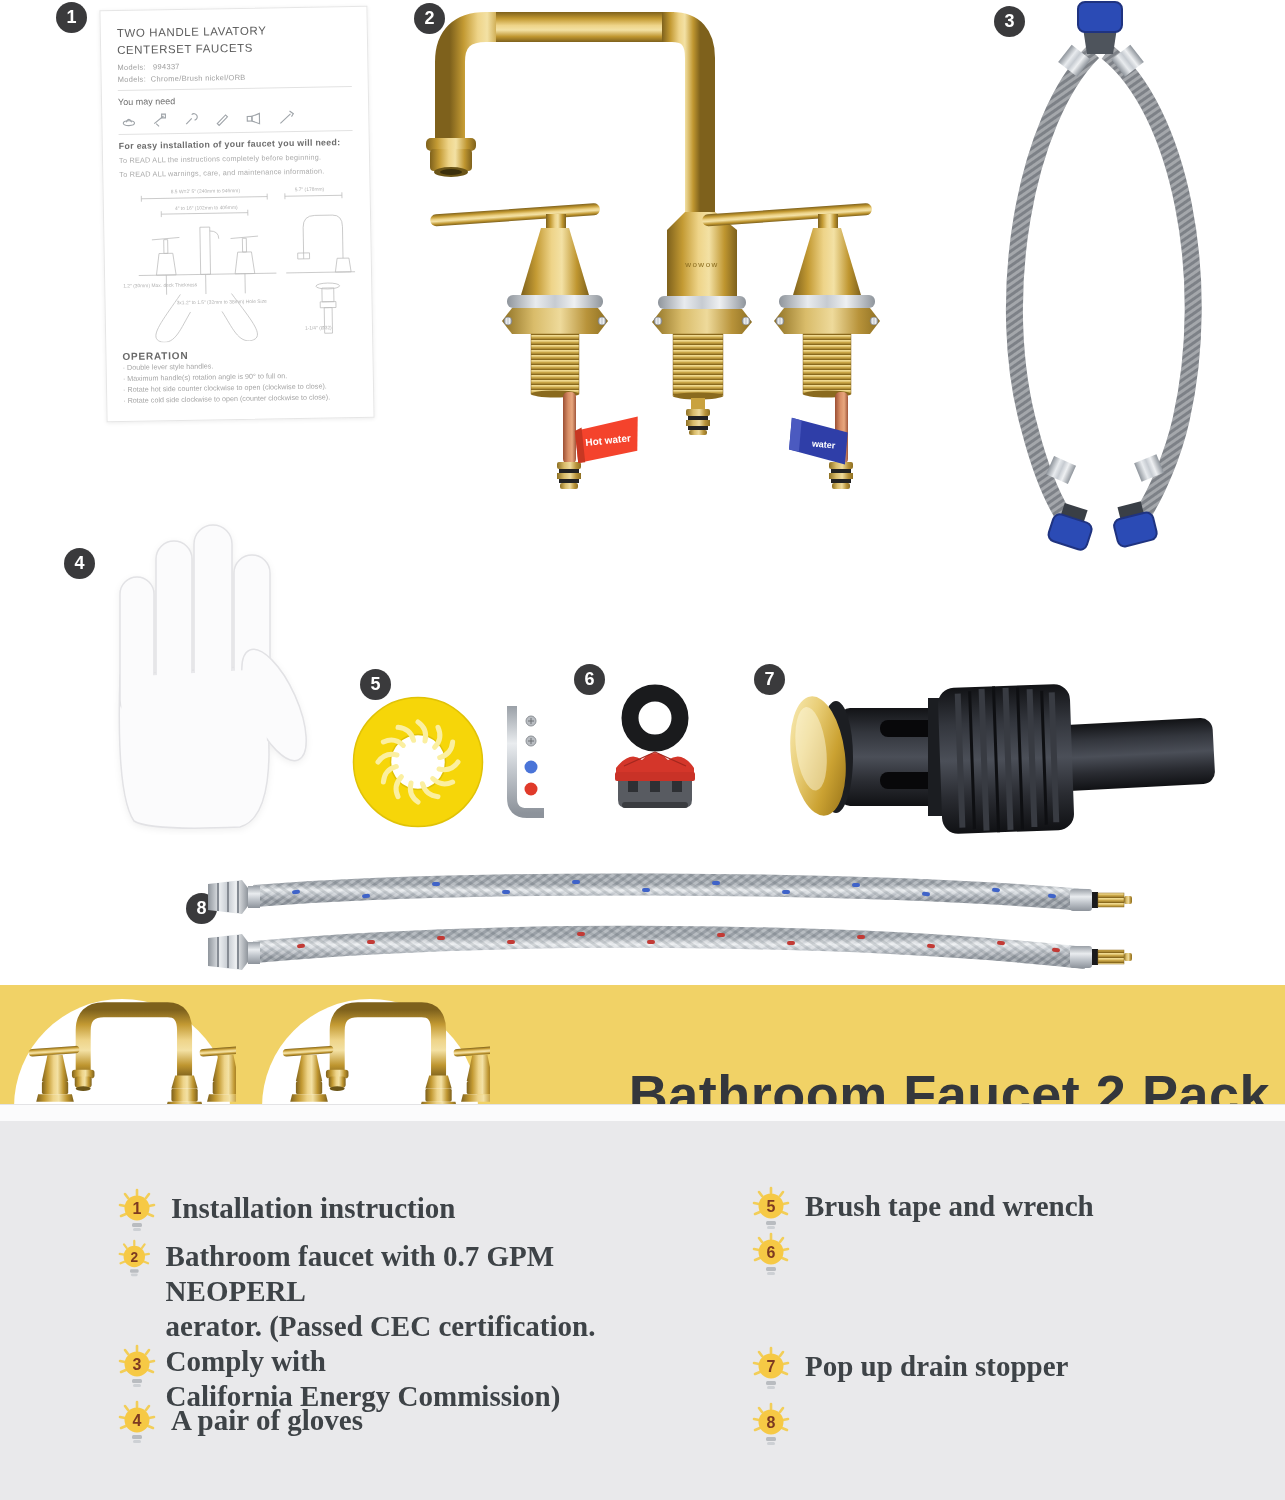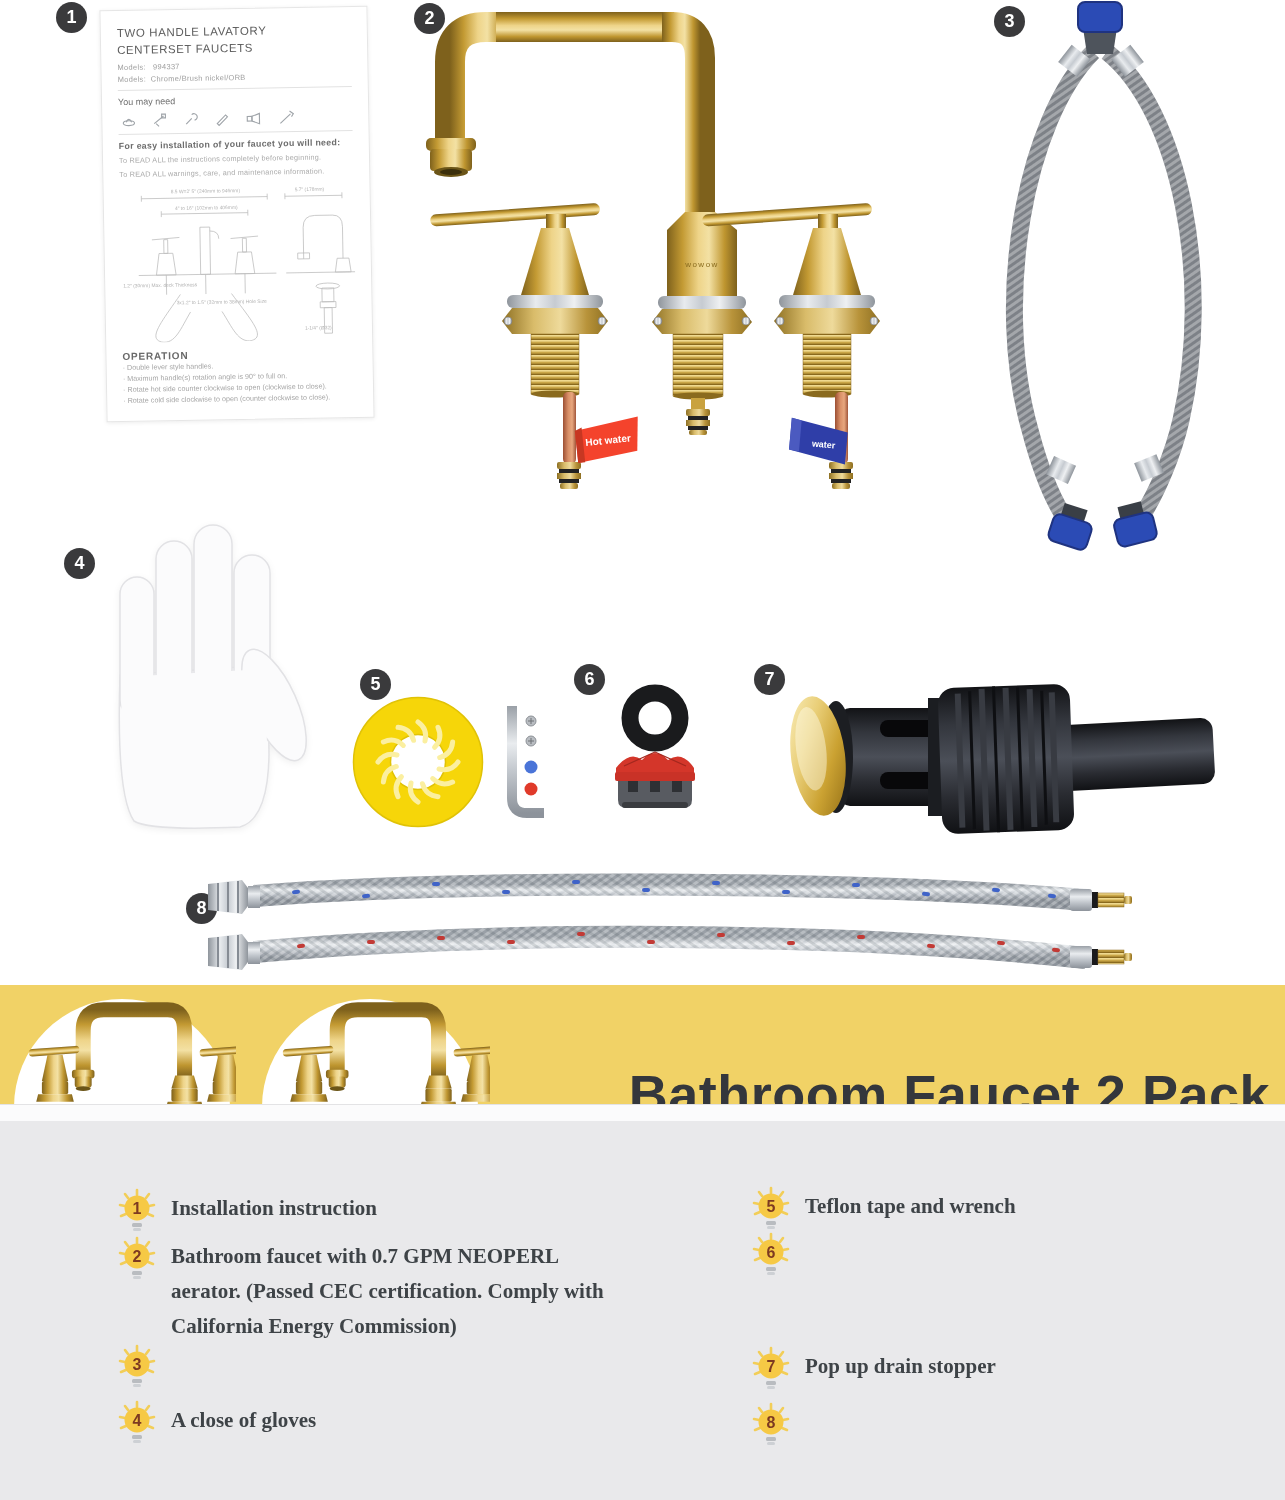--- a/index.html
+++ b/index.html
@@ -29,21 +29,21 @@
   
   .banner{left:0;top:985px;width:1285px;height:121px;background:#F1D266;overflow:hidden;}
   .dome{position:absolute;background:#fff;border-radius:50%;}
   .banner-title{position:absolute;left:520px;width:750px;top:1015px;text-align:right;
     font-size:54px;font-weight:700;letter-spacing:.5px;color:#34373C;margin-top:48px;}
   .counter-strip{left:0;top:1104px;width:1285px;height:17px;background:#FBFBFC;border-top:1px solid #E3E3E5;}
 
   
   .legend-bg{left:0;top:1121px;width:1285px;height:379px;background:#E9E9EB;}
   .legend-item{position:absolute;display:flex;align-items:flex-start;gap:15px;}
-  .legend-text{font-family:"Liberation Serif",serif;font-weight:700;font-size:21px;line-height:35px;
+  .legend-text{font-family:"Liberation Serif",serif;font-weight:700;font-size:29px;line-height:35px;
     color:#3E4347;white-space:pre-line;padding-top:3px;}
 </style>
 </head>
 <body>
 
 <div id="canvas">
 
 <svg class="abs" style="width:0;height:0" aria-hidden="true">
   <defs>
     <linearGradient id="gV" x1="0" y1="0" x2="0" y2="1">
@@ -580,40 +580,40 @@
           <line x1="2" y1="17" x2="7" y2="18"></line>
           <line x1="36" y1="17" x2="31" y2="18"></line>
           <line x1="3" y1="28" x2="8" y2="26"></line>
           <line x1="35" y1="28" x2="30" y2="26"></line>
         </g>
     <circle cx="19" cy="20" r="12.5" fill="#F6C945"></circle>
     <text x="19" y="26" text-anchor="middle" font-size="16" font-weight="bold" fill="#7D3A21">4</text>
     <rect x="14" y="35" width="10" height="4" rx="1.5" fill="#B9BCC0"></rect>
         <rect x="15" y="40" width="8" height="3" rx="1.5" fill="#CDD0D4"></rect>
   </svg>
-  <div class="legend-text">A close of gloves</div>
+  <div class="legend-text">A pair of gloves</div>
 </div>
 
 <div class="legend-item" style="left:752px;top:1186px;width:520px">
   <svg width="38" height="46" viewBox="0 0 38 46">
     <g stroke="#F2CE58" stroke-width="2.6" stroke-linecap="round">
           <line x1="19" y1="2" x2="19" y2="7"></line>
           <line x1="7" y1="6" x2="10" y2="10"></line>
           <line x1="31" y1="6" x2="28" y2="10"></line>
           <line x1="2" y1="17" x2="7" y2="18"></line>
           <line x1="36" y1="17" x2="31" y2="18"></line>
           <line x1="3" y1="28" x2="8" y2="26"></line>
           <line x1="35" y1="28" x2="30" y2="26"></line>
         </g>
     <circle cx="19" cy="20" r="12.5" fill="#F6C945"></circle>
     <text x="19" y="26" text-anchor="middle" font-size="16" font-weight="bold" fill="#7D3A21">5</text>
     <rect x="14" y="35" width="10" height="4" rx="1.5" fill="#B9BCC0"></rect>
         <rect x="15" y="40" width="8" height="3" rx="1.5" fill="#CDD0D4"></rect>
   </svg>
-  <div class="legend-text">Teflon tape and wrench</div>
+  <div class="legend-text">Brush tape and wrench</div>
 </div>
 <div class="legend-item" style="left:752px;top:1232px;width:520px">
   <svg width="38" height="46" viewBox="0 0 38 46">
     <g stroke="#F2CE58" stroke-width="2.6" stroke-linecap="round">
           <line x1="19" y1="2" x2="19" y2="7"></line>
           <line x1="7" y1="6" x2="10" y2="10"></line>
           <line x1="31" y1="6" x2="28" y2="10"></line>
           <line x1="2" y1="17" x2="7" y2="18"></line>
           <line x1="36" y1="17" x2="31" y2="18"></line>
           <line x1="3" y1="28" x2="8" y2="26"></line>

